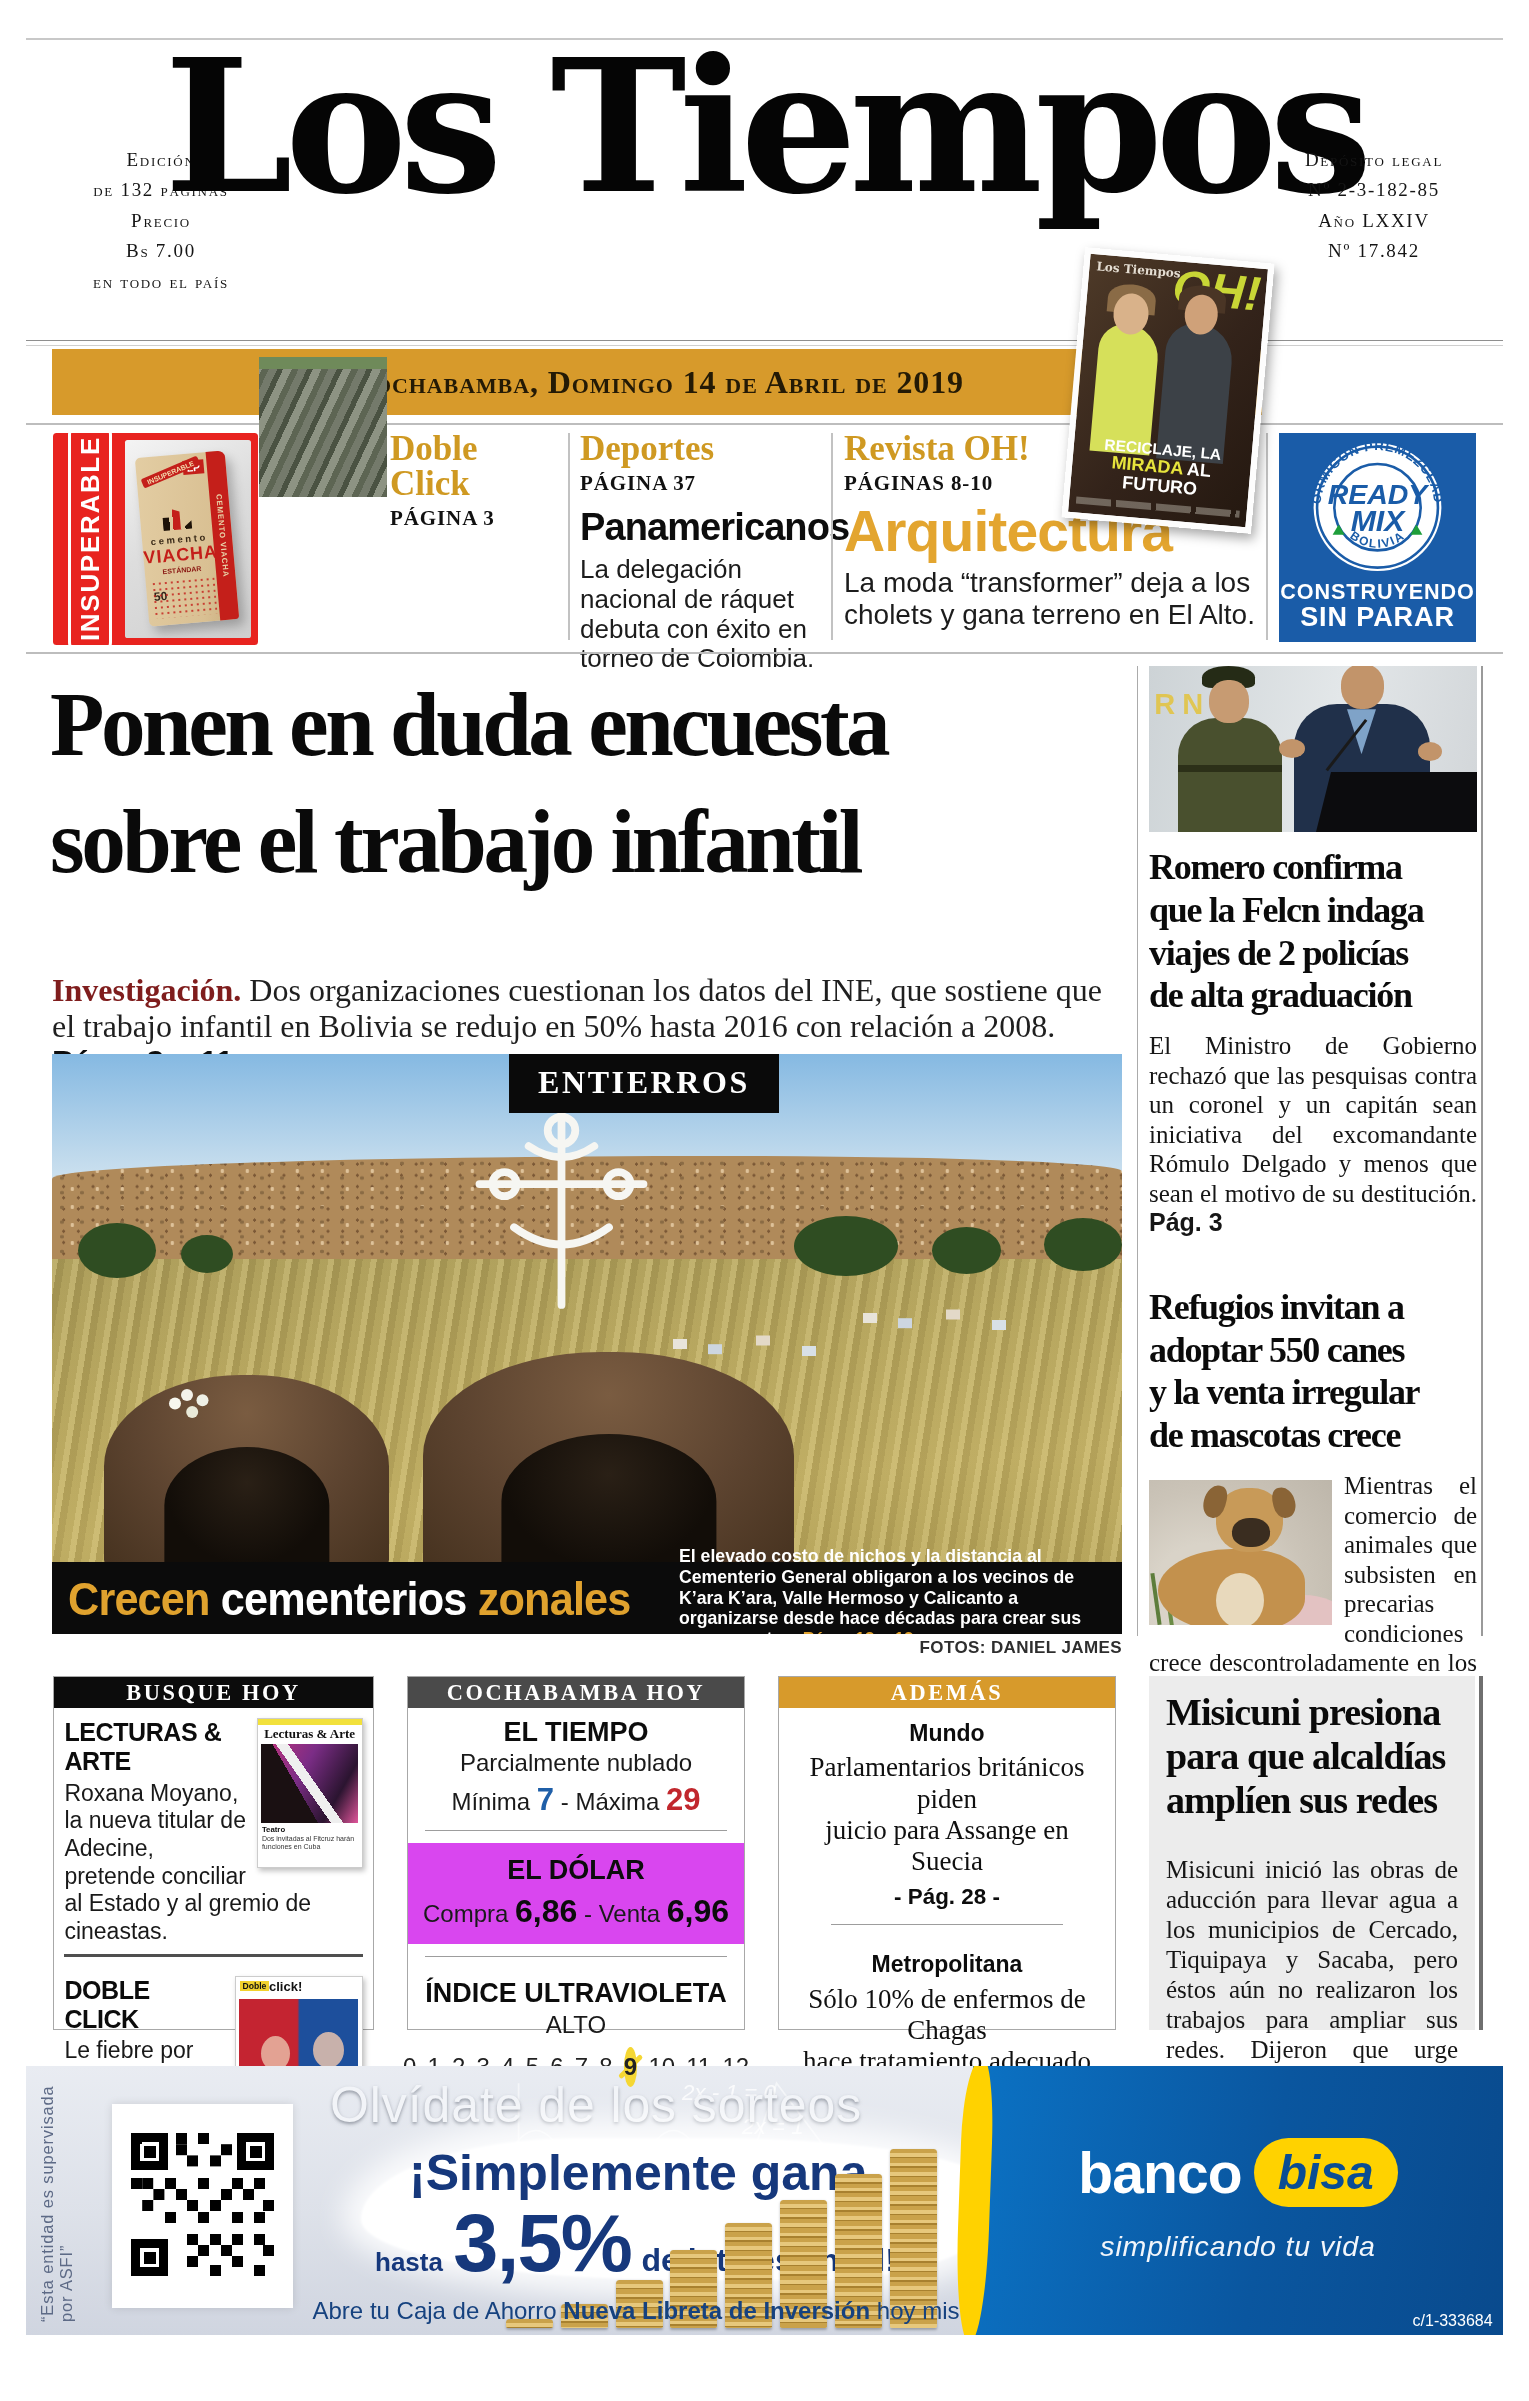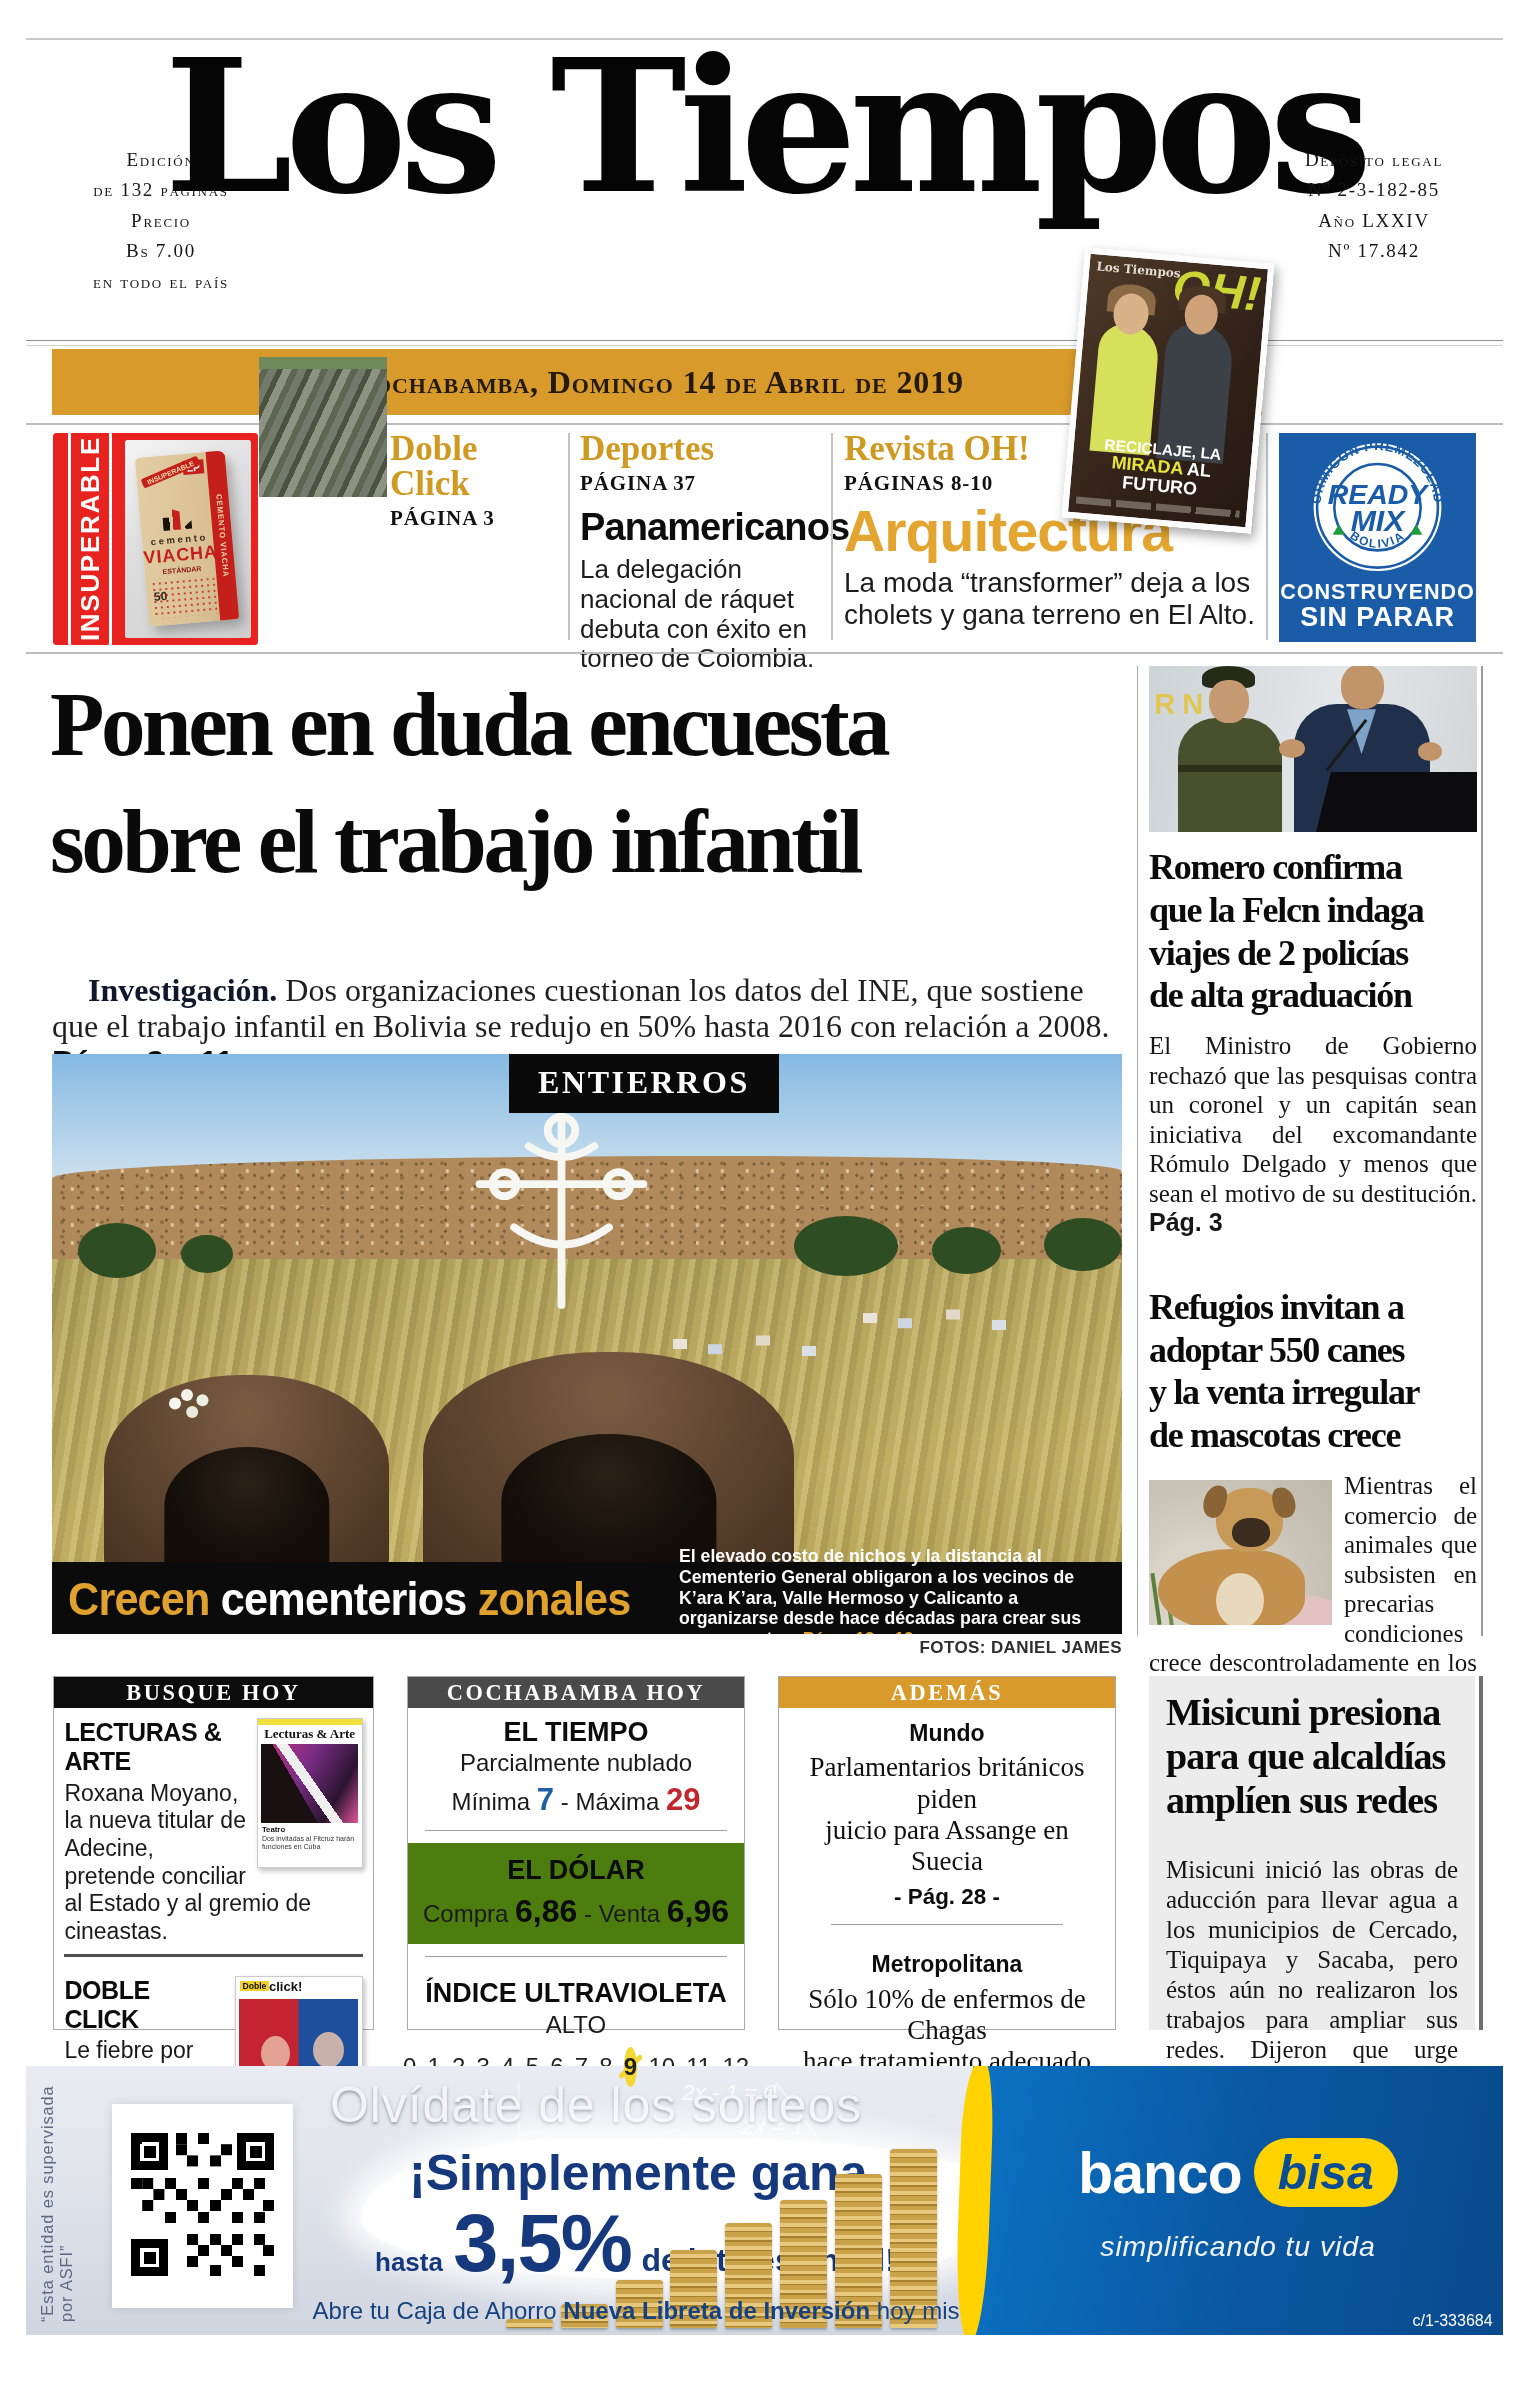--- a/index.html
+++ b/index.html
@@ -93,21 +93,21 @@
             display:flex;flex-direction:column;align-items:center;}
   .readybox .tag{font-family:"Liberation Sans",sans-serif;font-weight:bold;color:#fff;line-height:1.1;letter-spacing:0.9px;}
 
   .rule-c{left:26px;top:652px;width:1477px;height:1.7px;background:#bdbdbd;}
 
   
   .lead-hl{left:50px;top:666px;width:1079px;font-weight:bold;font-size:90px;
            letter-spacing:-3.5px;line-height:1.3;color:#0a0a0a;}
   .lead-hl span{display:block;transform:scaleX(.99);transform-origin:0 50%;}
   .deck{left:52px;top:972px;width:1079px;font-size:32px;line-height:1.13;color:#1f1f1f;}
-  .deck .kick{font-weight:bold;color:#0f172a;margin-left:36px;}
+  .deck .kick{font-weight:bold;color:#7f1d1d;}
   .deck .pgs{font-family:"Liberation Sans",sans-serif;font-weight:bold;color:#0d0d0d;}
 
   
   .photo{left:52px;top:1054px;width:1070px;height:580px;overflow:hidden;background:#9ec7e6;}
   .ph-sky{position:absolute;left:0;top:0;right:0;height:129px;
           background:linear-gradient(#85b9e2,#cfe2ef);}
   .ph-hill{position:absolute;left:0;top:102px;right:0;height:121px;
            background:#b08a5a;border-radius:100% 60% 0 0/30% 20% 0 0;
            background-image:radial-gradient(circle,#8a6b44 1.7px,transparent 2.1px),
                             radial-gradient(circle,#dec29a 1.7px,transparent 2.1px),
@@ -199,21 +199,21 @@
   .thumb2 .art:before{content:"";position:absolute;left:18%;top:34%;width:29px;height:35px;background:#e9b9a4;border-radius:50%;opacity:.85;}
   .thumb2 .art:after{content:"";position:absolute;right:12%;top:30%;width:31px;height:36px;background:#e6c2ae;border-radius:50%;opacity:.85;}
   .divider{height:2.6px;background:#4f4f4f;margin:8.6px 10.4px;}
   .cb-sec{text-align:center;padding-top:8.6px;font-family:"Liberation Sans",sans-serif;}
   .cb-label{font-weight:bold;font-size:27px;color:#0c0c0c;}
   .cb-text{font-size:24px;color:#1a1a1a;margin-top:1.7px;}
   .cb-minmax{font-size:24px;margin-top:5.2px;color:#1a1a1a;}
   .cb-minmax .min{font-weight:bold;font-size:31px;color:#1F5FA8;}
   .cb-minmax .max{font-weight:bold;font-size:31px;color:#C1272D;}
   .cb-hr{height:0.9px;background:#9d9d9d;margin:12px 17px;}
-  .dolar{background:#4d7c0f;margin:0;padding:12px 0 14px;}
+  .dolar{background:#d946ef;margin:0;padding:12px 0 14px;}
   .dolar .v{font-weight:bold;font-size:32px;color:#0c0c0c;}
   .uvrow{display:flex;justify-content:center;align-items:center;gap:11.2px;margin-top:8.6px;font-size:24px;color:#222;}
   .uv-sun{position:relative;width:40px;height:40px;display:flex;align-items:center;justify-content:center;
           background:#f5d733;border-radius:50%;font-weight:bold;z-index:1;}
   .uv-sun:before{content:"";position:absolute;inset:4.3px;background:#f5d733;transform:rotate(45deg);z-index:-1;border-radius:7px;}
   .adem-item{text-align:center;padding:12px 15.5px 0;}
   .adem-sec{font-family:"Liberation Sans",sans-serif;font-weight:bold;font-size:23px;color:#0c0c0c;}
   .adem-hl{font-size:27px;line-height:1.16;color:#101010;margin-top:5.2px;}
   .adem-hl span{display:block;}
   .adem-pg{font-family:"Liberation Sans",sans-serif;font-weight:bold;font-size:22.4px;margin-top:7px;color:#0c0c0c;}

